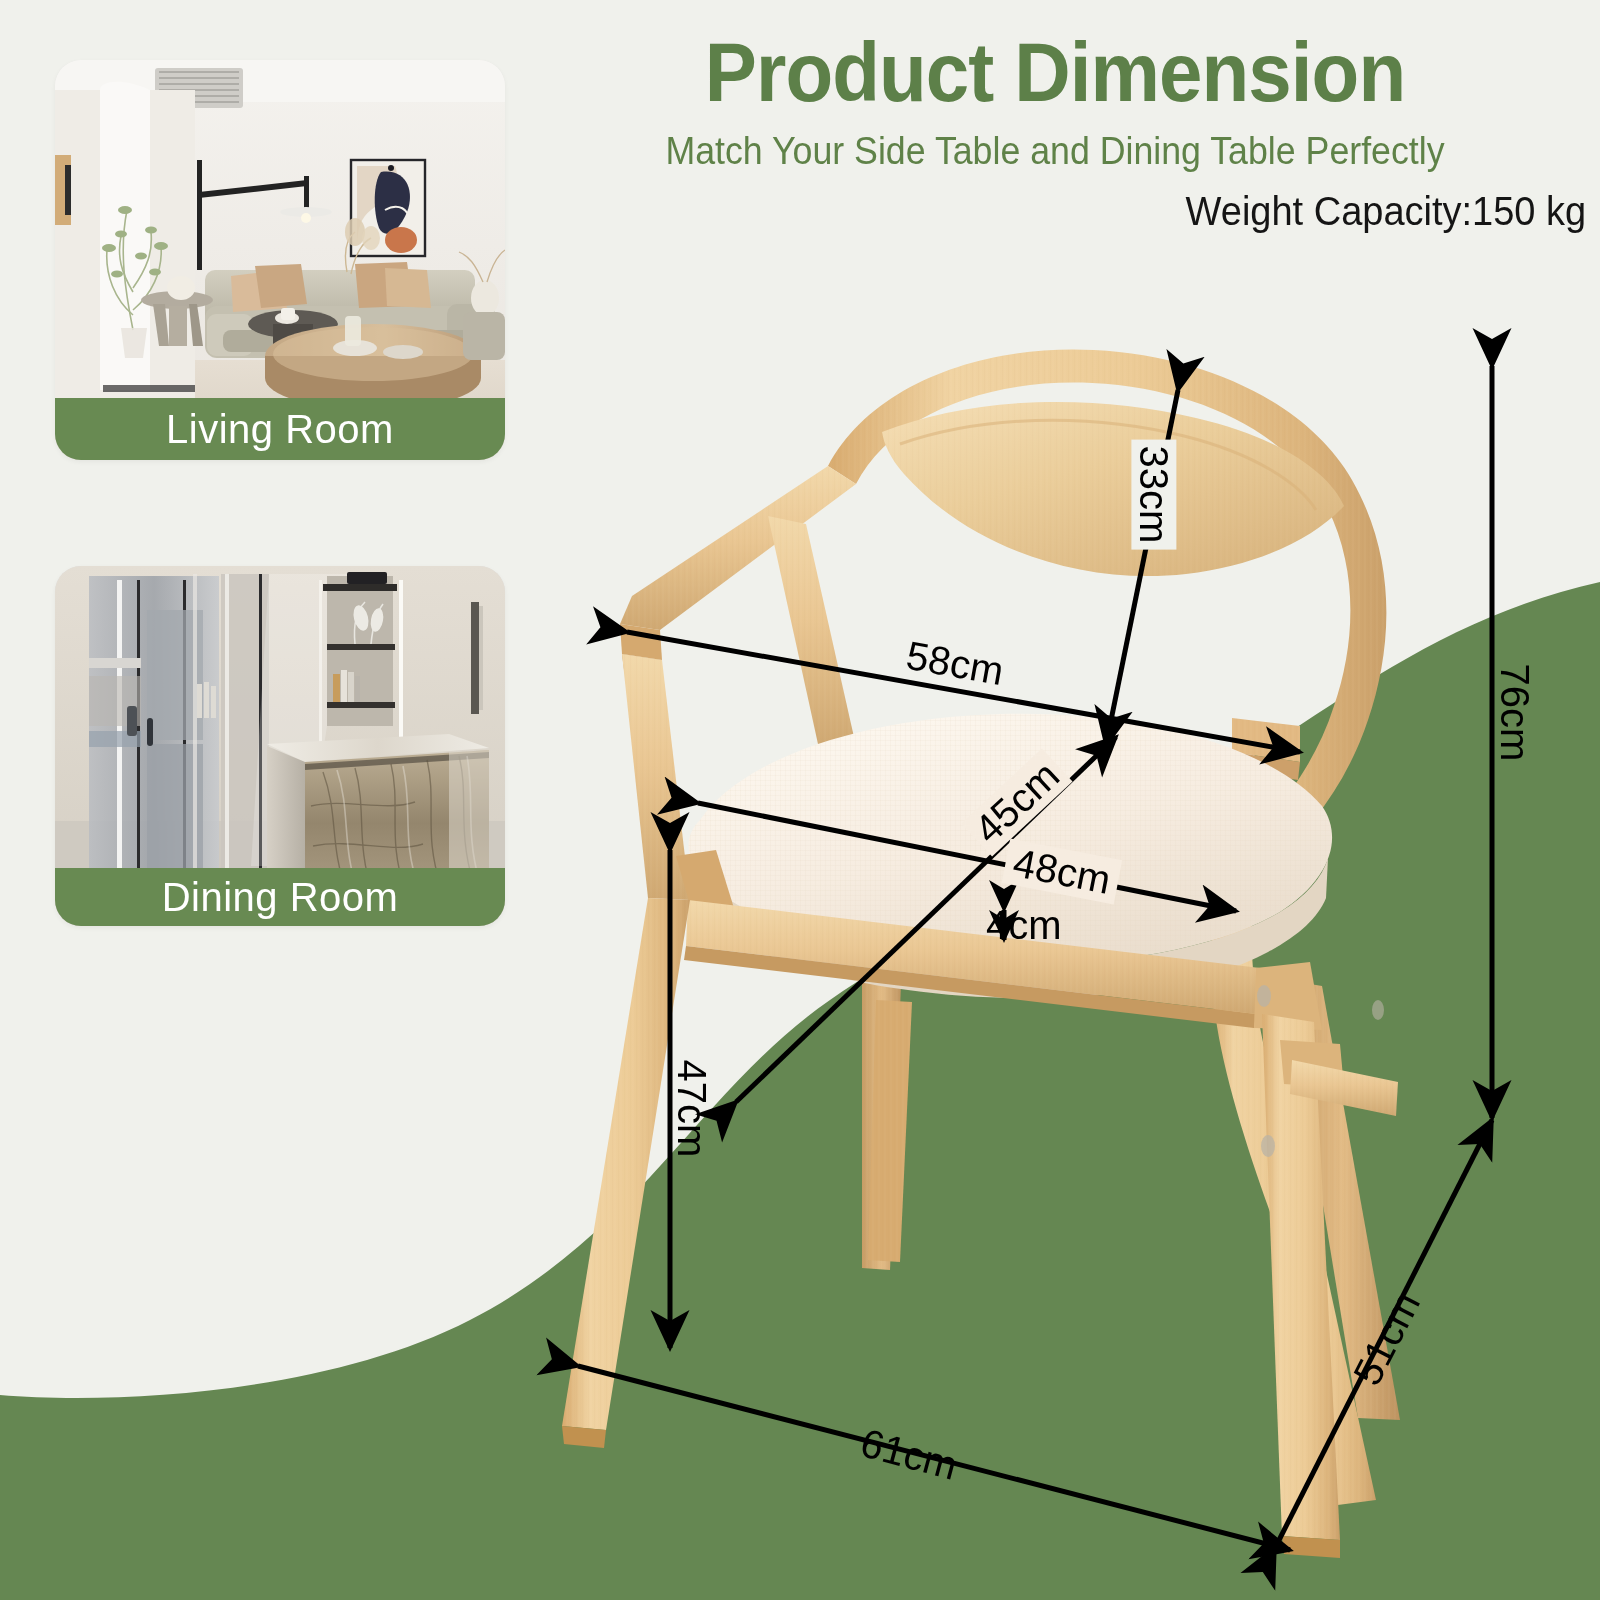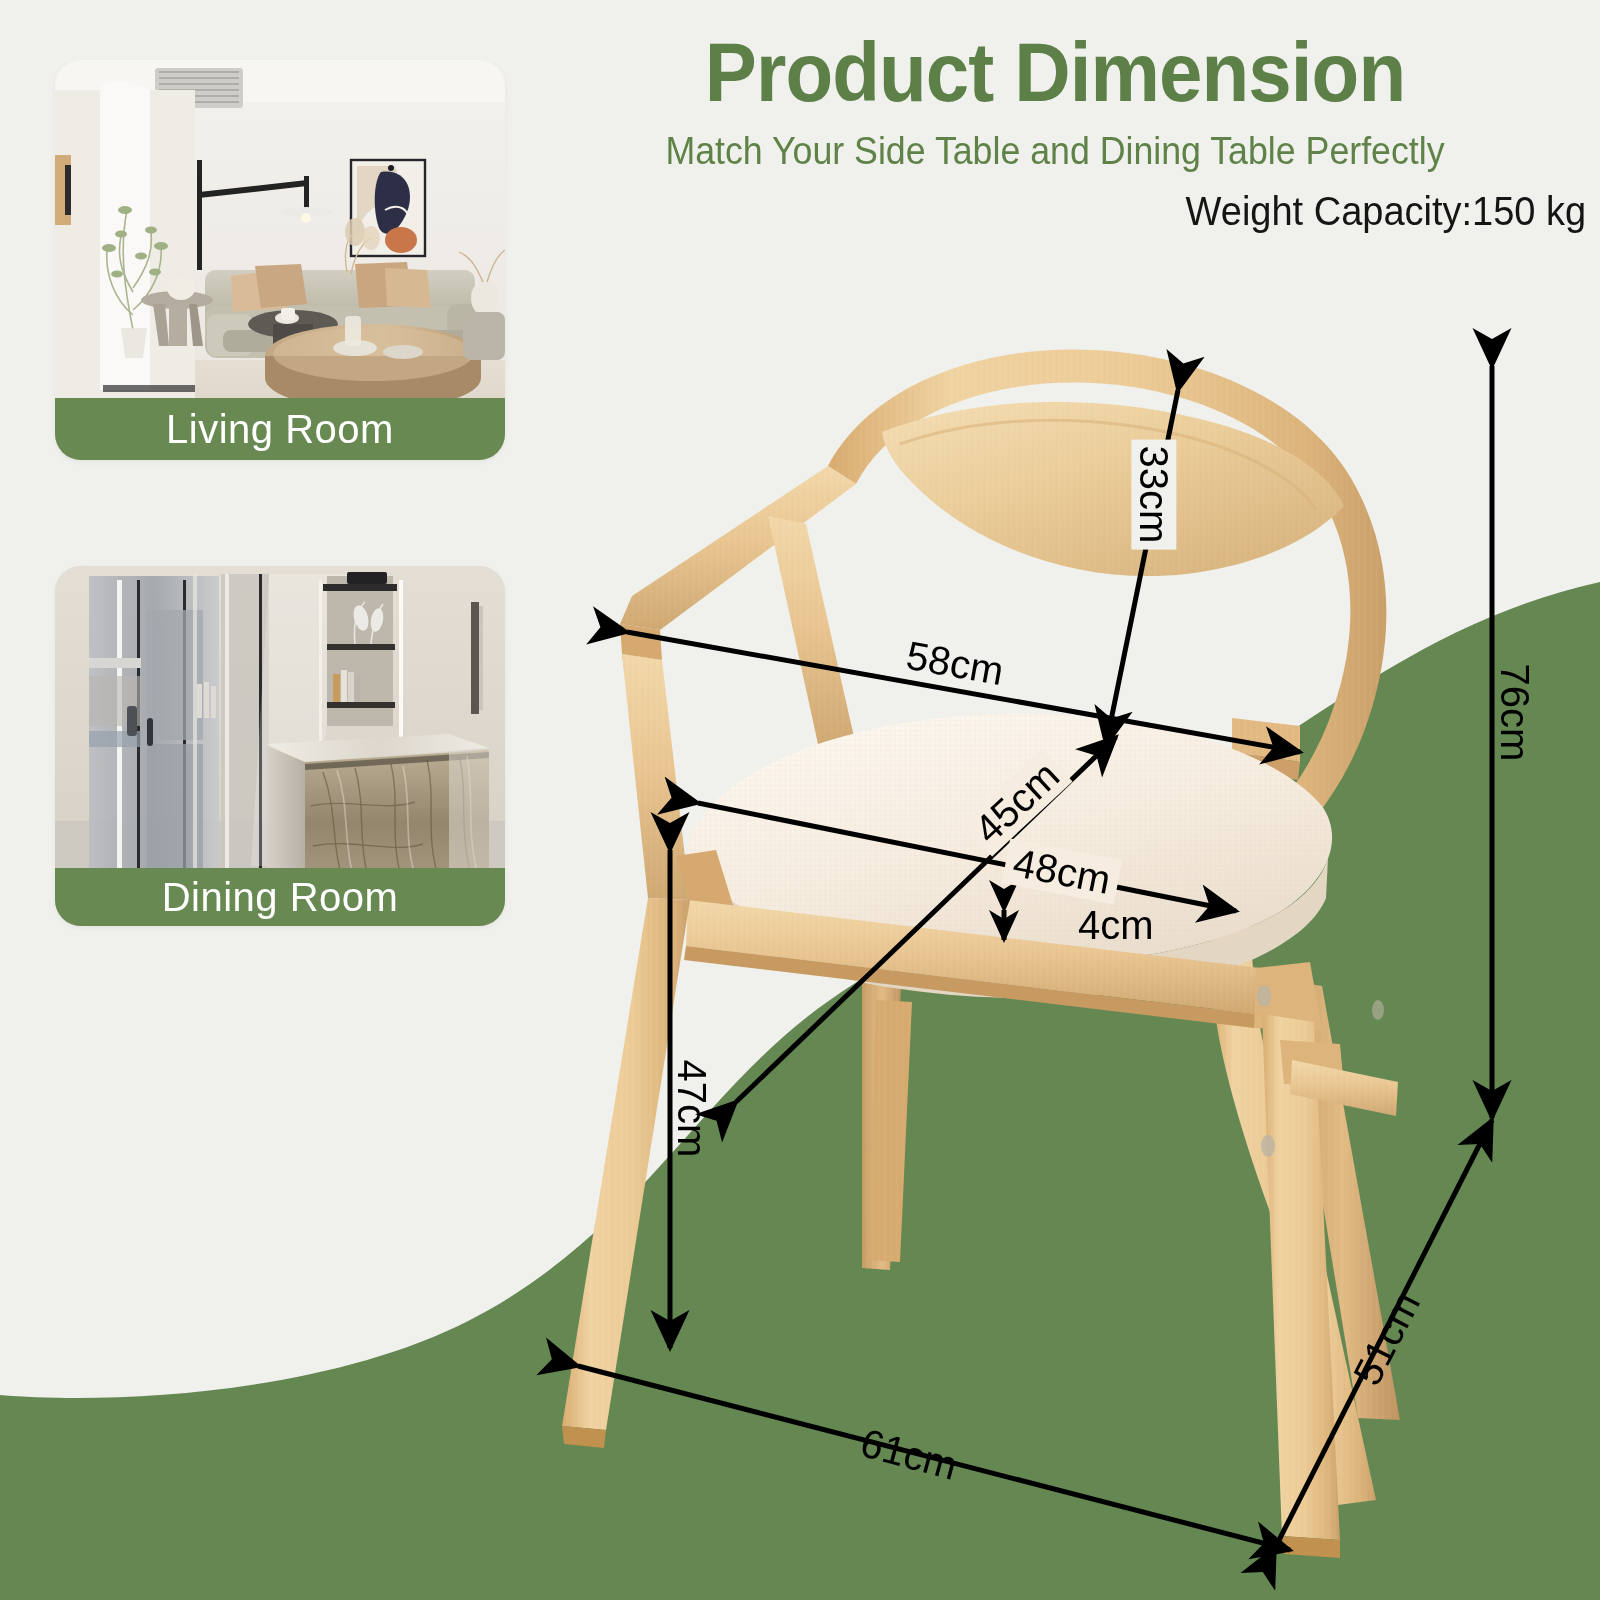--- a/index.html
+++ b/index.html
@@ -517,21 +517,21 @@
   </svg>
 
   <div class="dim" style="left:1099px;top:472px;transform:rotate(90deg);background:#f0f1ec;padding:0 6px;">33cm</div>
 
   <div class="dim" style="left:898px;top:641px;transform:rotate(10deg);background:#f0f1ec;padding:0 8px;">58cm</div>
 
   <div class="dim" style="left:962px;top:780px;transform:rotate(-43deg);background:#f6ece0;padding:0 6px;">45cm</div>
 
   <div class="dim" style="left:1005px;top:849px;transform:rotate(11deg);background:#f6ece0;padding:0 8px;">48cm</div>
 
-  <div class="dim" style="left:1078px;top:903px;text-align:right;">4cm</div>
+  <div class="dim" style="left:986px;top:903px;text-align:right;">4cm</div>
 
   <div class="dim" style="left:643px;top:1086px;transform:rotate(90deg);">47cm</div>
 
   <div class="dim" style="left:1466px;top:690px;transform:rotate(90deg);">76cm</div>
 
   <div class="dim" style="left:1338px;top:1316px;transform:rotate(-63deg);">51cm</div>
 
   <div class="dim" style="left:860px;top:1432px;transform:rotate(15deg);">61cm</div>
 
 </div>

